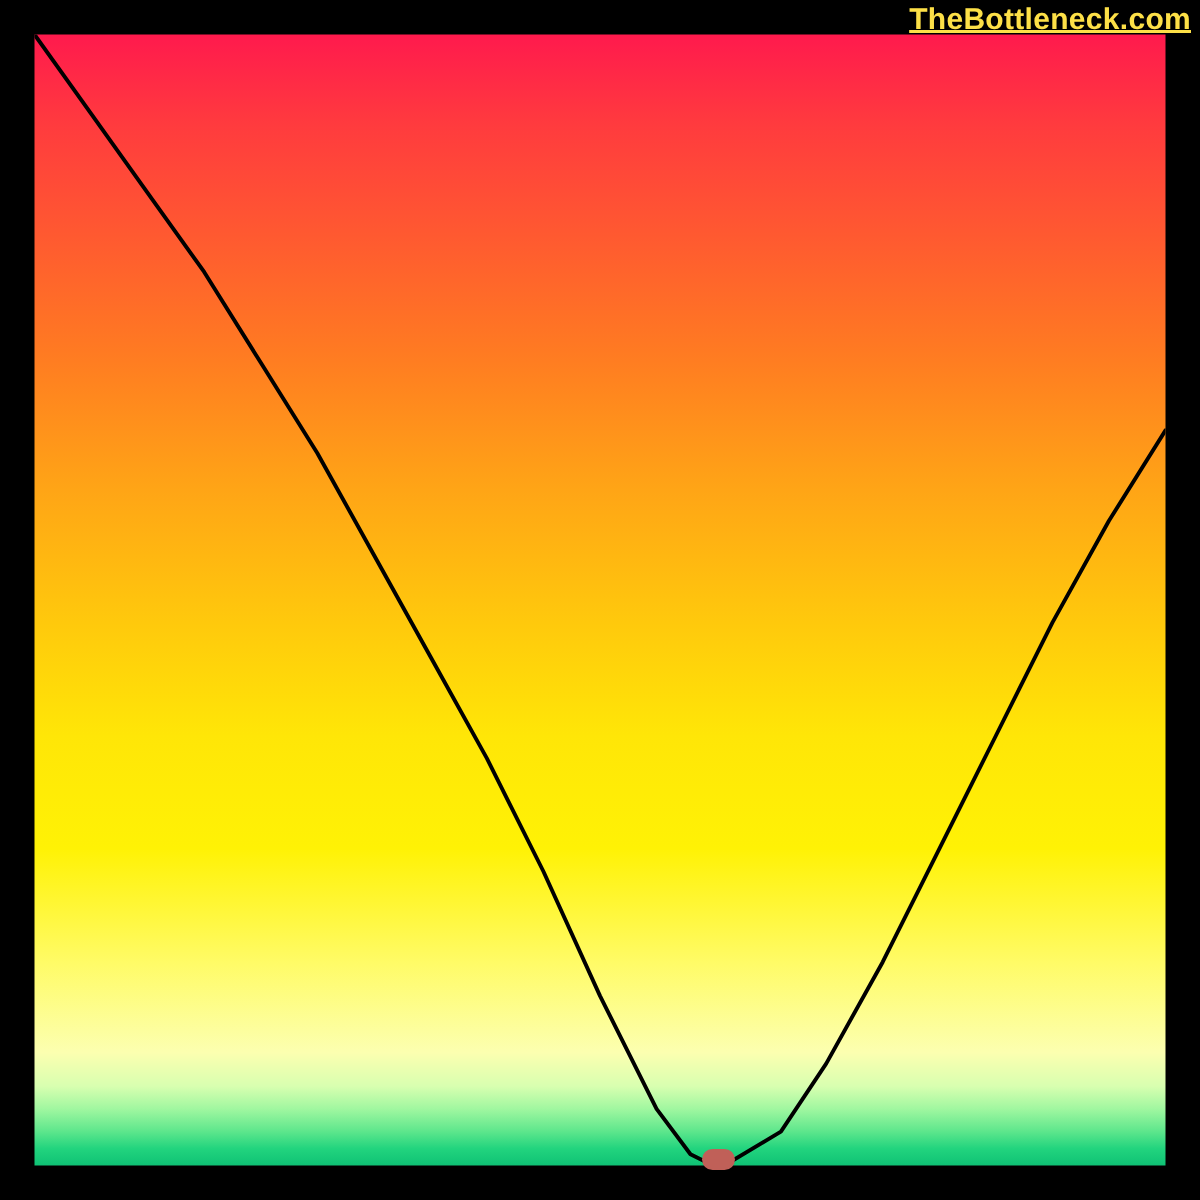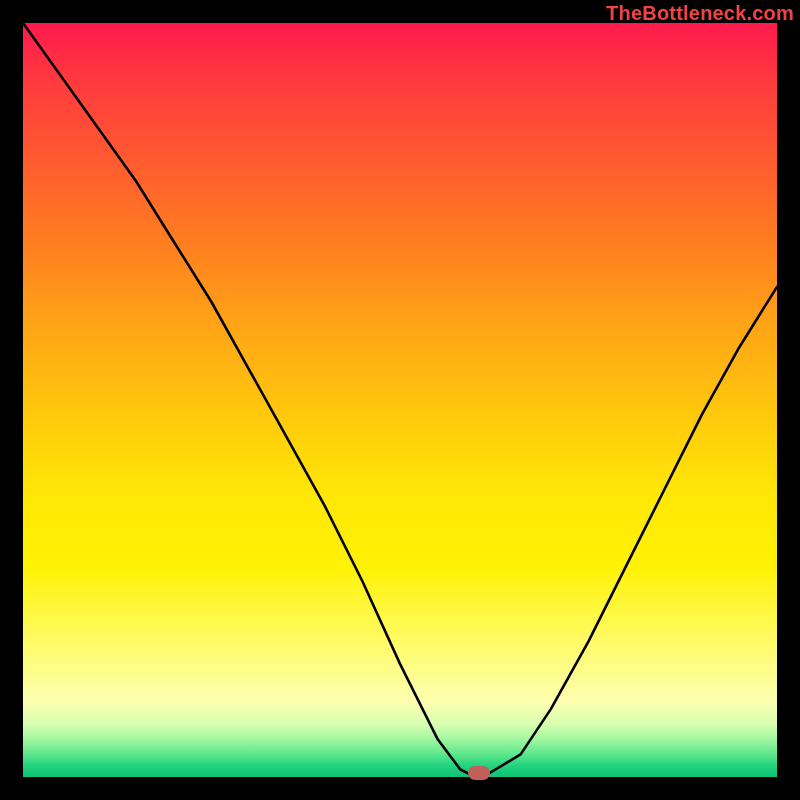--- a/index.html
+++ b/index.html
@@ -45,23 +45,24 @@
       #0fc275 100%
     );
   }
   .watermark {
     position: absolute;
     top: 2px;
     right: 6px;
     font-family: Arial, Helvetica, sans-serif;
     font-size: 20px;
     font-weight: 600;
-    color: #ef4444;
+    color: #fde047;
     letter-spacing: 0.2px;
     user-select: none;
+    text-decoration: underline;
   }
   svg.curve {
     position: absolute;
     left: 23px;
     top: 23px;
     width: 754px;
     height: 754px;
   }
   .marker {
     position: absolute;

